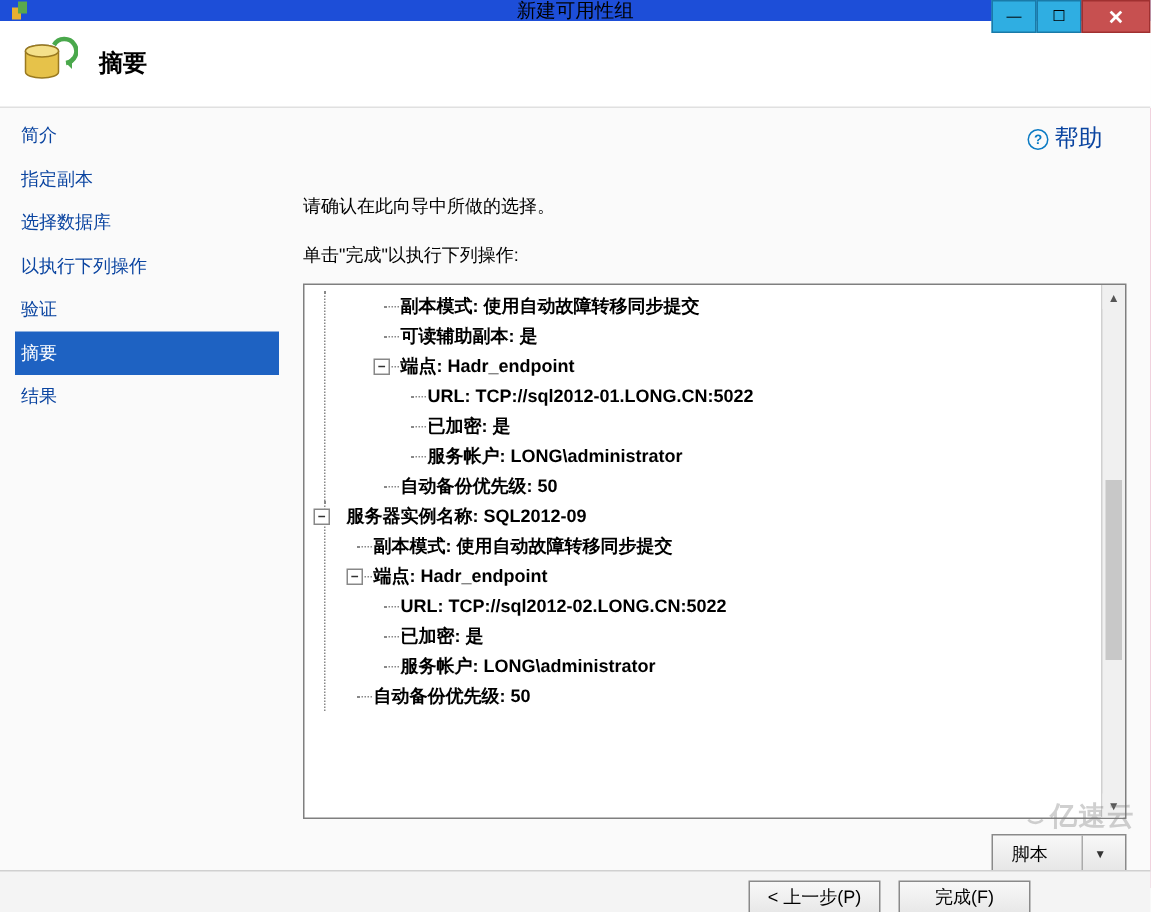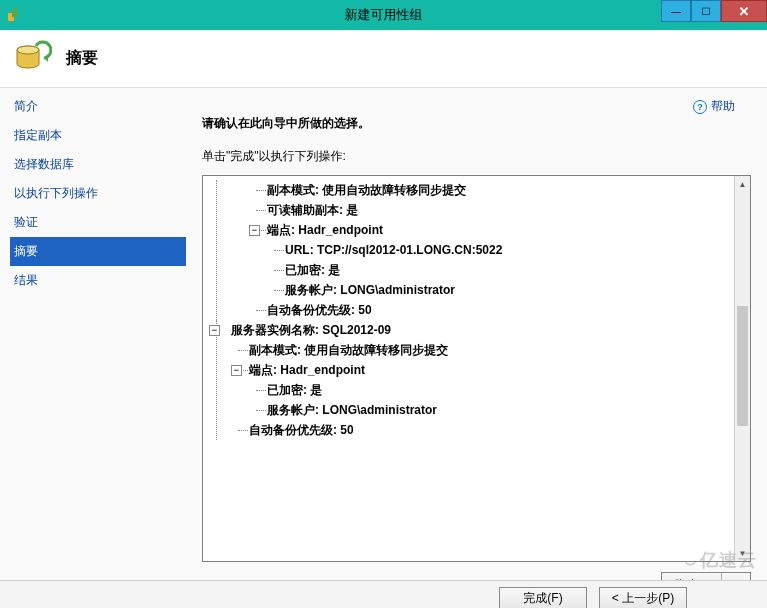--- a/index.html
+++ b/index.html
@@ -1,39 +1,39 @@
 <!DOCTYPE html>
 <html><head>
 <meta charset="utf-8">
 <style>
   * { box-sizing: border-box; margin: 0; padding: 0; font-family: "Microsoft YaHei", "Segoe UI", sans-serif; }
   html, body { width: 767px; height: 608px; overflow: hidden; background: #fff; }
 
-  .titlebar { height: 30px; background: #14b8a6; display: flex; align-items: center; position: relative; }
+  .titlebar { height: 14px; background: #1d4ed8; display: flex; align-items: center; position: relative; }
   .titlebar .app-icon { width: 16px; height: 16px; margin-left: 6px; display: inline-flex; align-items: center; justify-content: center; }
   .titlebar .title { position: absolute; left: 50%; transform: translateX(-50%); font-size: 13px; color: #000; }
   .win-controls { position: absolute; right: 0; top: 0; display: flex; }
   .win-btn { width: 30px; height: 22px; border: 1px solid #1a7aa8; background: #2faee2; display: flex; align-items: center; justify-content: center; font-size: 10px; cursor: default; }
   .win-btn.close { background: #c75050; border-color: #a03030; width: 46px; color: #fff; font-weight: bold; font-size: 13px; }
 
   .header { height: 58px; background: #fff; border-bottom: 1px solid #e0e0e0; display: flex; align-items: center; padding-left: 14px; gap: 14px; }
   .header .db-icon { width: 38px; height: 38px; }
   .header .page-title { font-size: 16px; font-weight: bold; color: #000; }
 
   .help-bar { display: flex; justify-content: flex-end; align-items: center; padding: 6px 16px 0 0; gap: 4px; }
-  .help-bar a { font-size: 12px; color: #0a44a0; text-decoration: none; }
+  .help-bar a { font-size: 16px; color: #0a44a0; text-decoration: none; }
   .help-icon { width: 14px; height: 14px; border-radius: 50%; border: 1px solid #0a7ac3; color: #0a7ac3; font-size: 9px; display: flex; align-items: center; justify-content: center; font-weight: bold; }
 
   .body { display: flex; height: calc(100% - 88px); background: #be185d; }
   .sidebar { width: 190px; padding: 4px 0 0 10px; background: #fafafa; }
   .sidebar .nav-item { font-size: 12px; color: #0a44a0; padding: 6px 4px; cursor: pointer; }
   .sidebar .nav-item.active { background: #1e62c2; color: #fff; margin-right: 4px; }
 
   .main { flex: 1; padding: 4px 16px 10px 12px; display: flex; flex-direction: column; background: #fafafa; position: relative; }
-  .instr-bold { font-size: 12px; font-weight: bold; color: #000; margin-bottom: 16px; }
+  .instr-bold { font-size: 12px; font-weight: normal; color: #000; margin-top: 26px; margin-bottom: 16px; }
   .instr-plain { font-size: 12px; color: #000; margin-bottom: 10px; }
 
   .tree-box { flex: 1; border: 1px solid #7f7f7f; background: #fff; overflow: hidden; position: relative; }
   .tree-inner { position: absolute; top: 0; left: 0; right: 16px; padding: 4px 6px; font-size: 12px; color: #000; }
   .tree-inner ul { list-style: none; }
   .tree-inner li { position: relative; padding-left: 18px; line-height: 20px; font-weight: bold; }
   .dotted-v::before { content: ""; position: absolute; left: 7px; top: 0; bottom: 0; border-left: 1px dotted #888; }
   .dotted-h::before { content: ""; position: absolute; left: 7px; top: 10px; width: 10px; border-top: 1px dotted #888; }
   .toggle { position: absolute; left: 0; top: 5px; width: 11px; height: 11px; border: 1px solid #888; background: #fff; font-size: 9px; line-height: 9px; text-align: center; color: #333; }
   .vscroll { position: absolute; right: 0; top: 0; bottom: 0; width: 16px; background: #f0f0f0; border-left: 1px solid #d0d0d0; }
@@ -123,20 +123,21 @@
           </li>
           <li class="dotted-v" style="padding-left:22px;">
             <span class="toggle">−</span>
             <span>服务器实例名称: SQL2012-09</span>
             <ul>
               <li class="dotted-h">副本模式: 使用自动故障转移同步提交</li>
               <li class="dotted-h">
                 <span class="toggle">−</span>
                 <span>端点: Hadr_endpoint</span>
                 <ul>
+                  <li class="dotted-h">URL: TCP://sql2012-02.LONG.CN:5022</li>
                   <li class="dotted-h">已加密: 是</li>
                   <li class="dotted-h">服务帐户: LONG\administrator</li>
                 </ul>
               </li>
               <li class="dotted-h">自动备份优先级: 50</li>
             </ul>
           </li>
         </ul>
       </div>
       <div class="vscroll">
@@ -153,15 +154,15 @@
       </div>
     </div>
 
     <div class="watermark">
       <span class="wifi">◞</span><span>亿速云</span>
     </div>
   </div>
 </div>
 
 <div class="footer">
+  <div class="footer-btn">&lt; 上一步(P)</div>
   <div class="footer-btn">完成(F)</div>
-  <div class="footer-btn">&lt; 上一步(P)</div>
 </div>
 
 </body></html>

